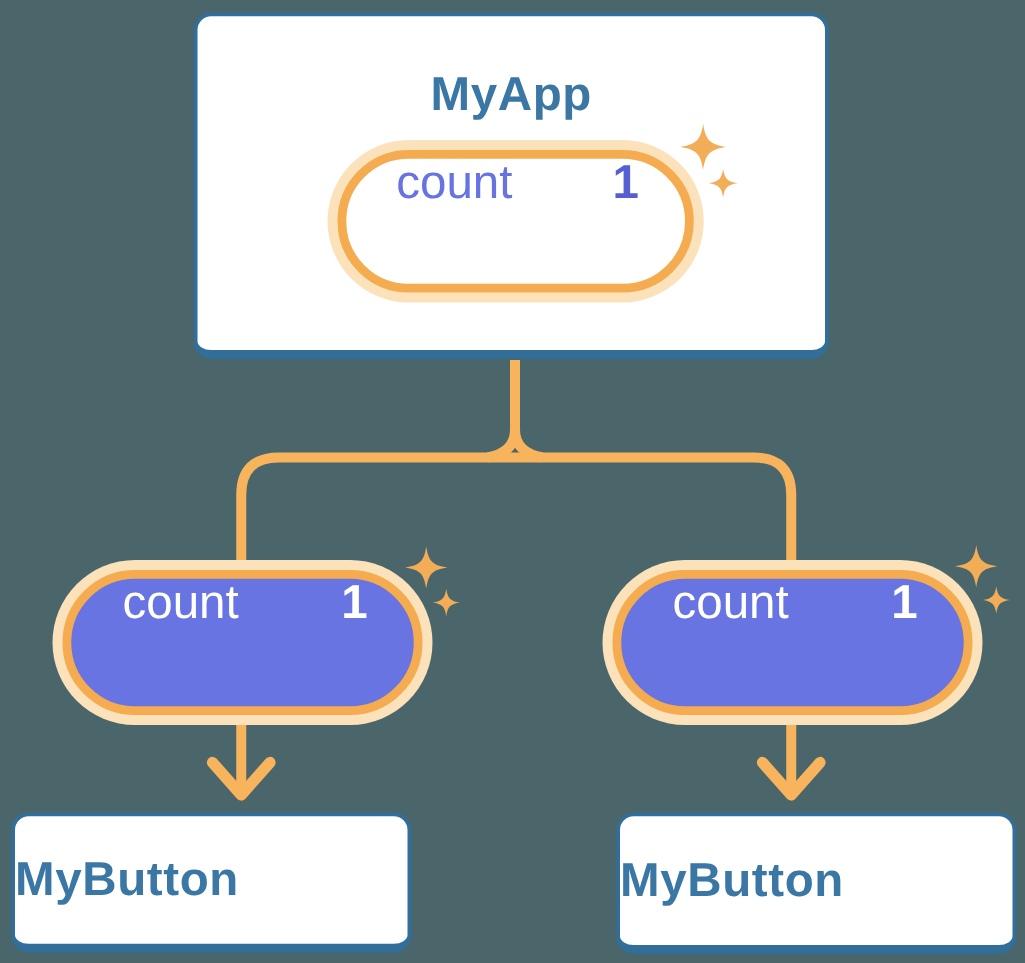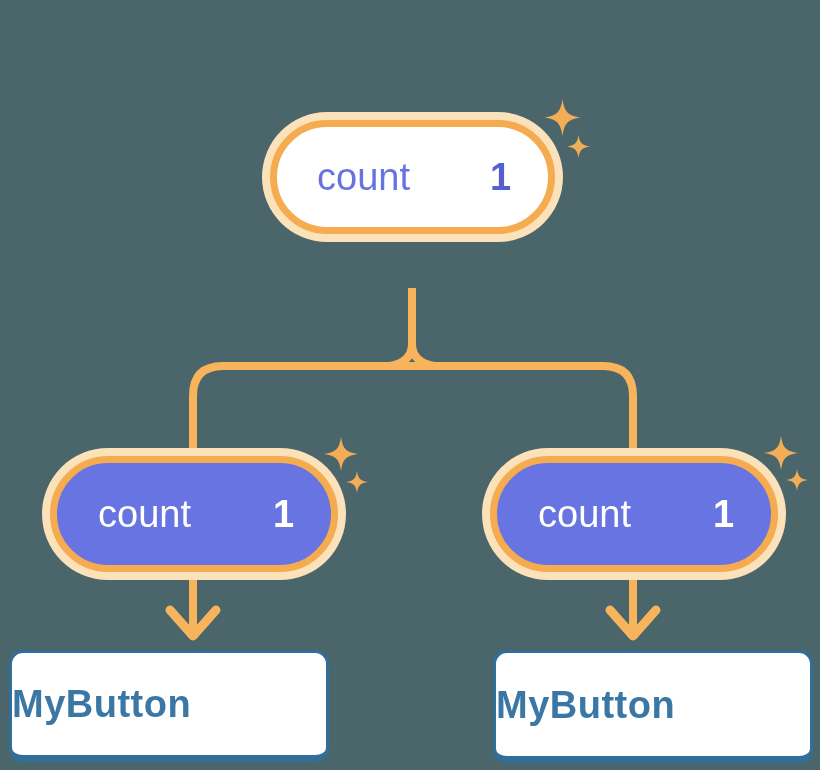--- a/index.html
+++ b/index.html
@@ -22,21 +22,21 @@
   .root-title { position:absolute; left:0; right:0; top:44px; }
   .child-card { display:flex; align-items:center; justify-content:flex-start; }
 
   .pill-outer {
     position:absolute; background:#FBE2BA; border-radius:999px;
     padding:8px; box-sizing:border-box;
   }
   .pill-inner {
     width:100%; height:100%; box-sizing:border-box;
     border:7px solid #F5AB4F; border-radius:999px;
-    display:flex; align-items:center; overflow:hidden;
+    display:flex; align-items:flex-start; overflow:hidden;
   }
   .pill-label {
     flex:1; display:flex; align-items:center; justify-content:center;
     font-size:38px; line-height:1;
   }
   .pill-value {
     width:95px; display:flex; align-items:center; justify-content:center;
     font-size:38px; font-weight:700; line-height:1;
   }
   .pill-divider { width:3px; }
@@ -67,20 +67,23 @@
       <path d="M412 344 Q412 362 434 366"></path>
       <path d="M193 574 L193 633"></path>
       <path d="M633 574 L633 633"></path>
     </g>
     <g fill="none" stroke="#F7B45C" stroke-width="9" stroke-linecap="round" stroke-linejoin="round">
       <path d="M170 610 L193 636 L216 610"></path>
       <path d="M610 610 L633 636 L656 610"></path>
     </g>
   </svg>
 
+  <div class="card" style="left:155px; top:10px; width:508px; height:277px;">
+    <div class="card-title root-title">MyApp</div>
+  </div>
 
   <div class="pill-outer state-pill" style="left:262px; top:112px; width:301px; height:130px;">
     <div class="pill-inner">
       <div class="pill-label">count</div>
       <div class="pill-divider"></div>
       <div class="pill-value">1</div>
     </div>
   </div>
 
   <svg class="sparkle" style="left:544px; top:99px;" width="37" height="37" viewBox="0 0 100 100">

